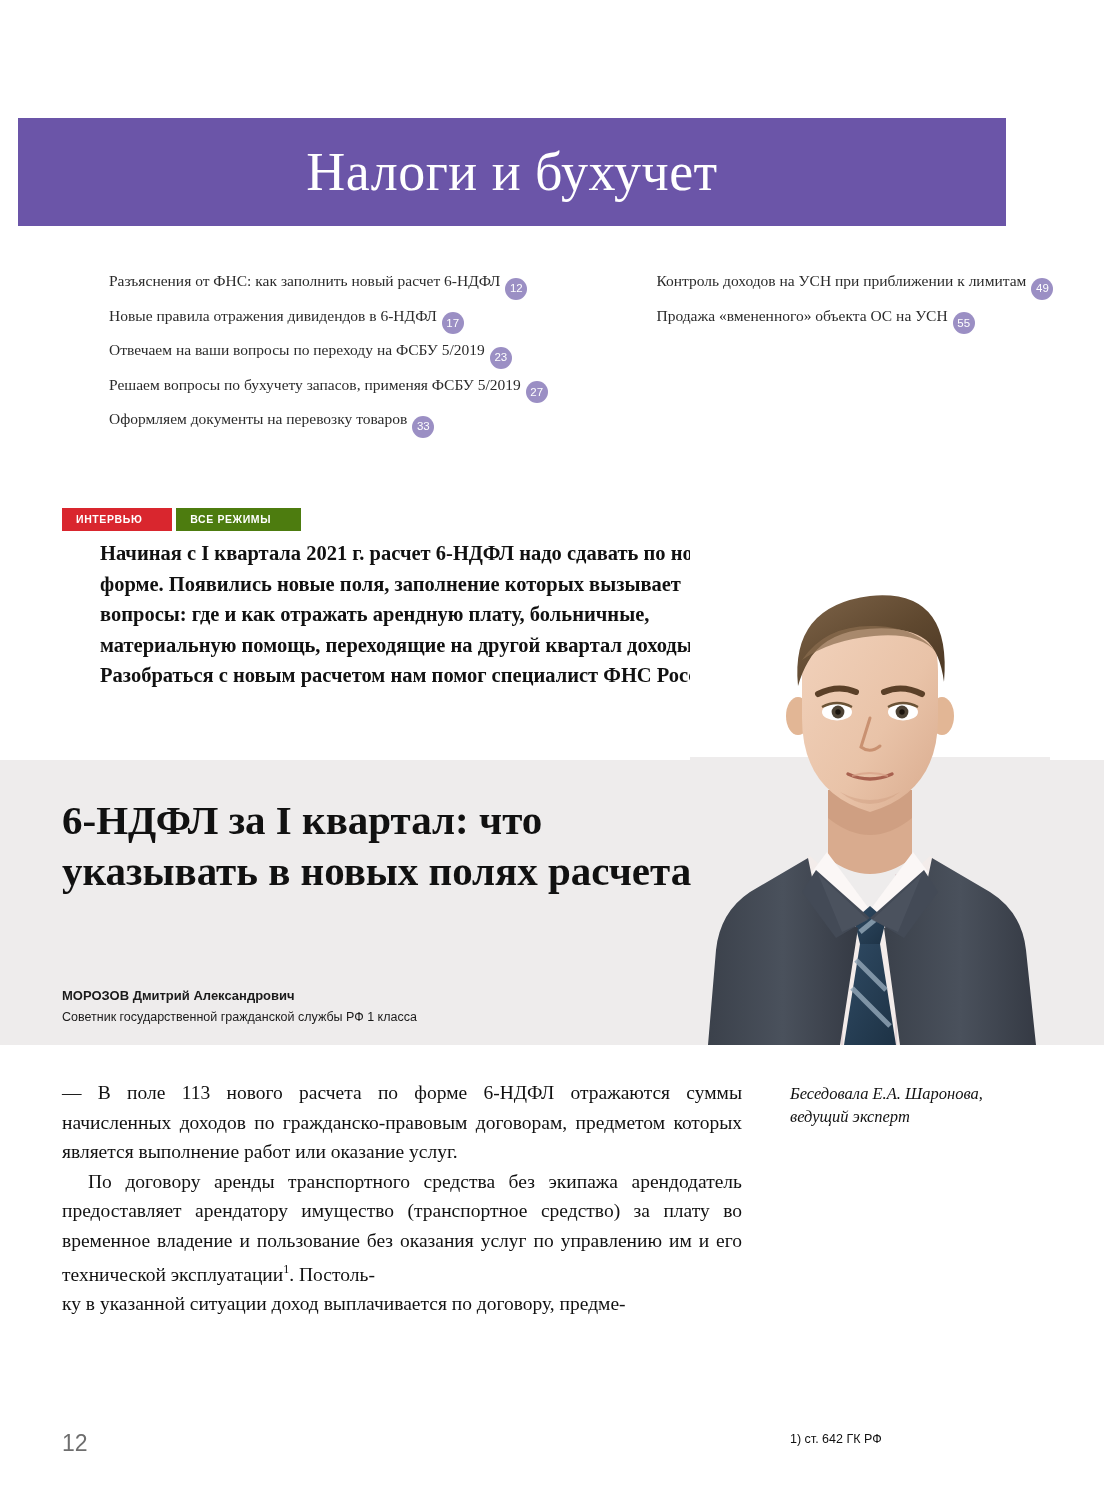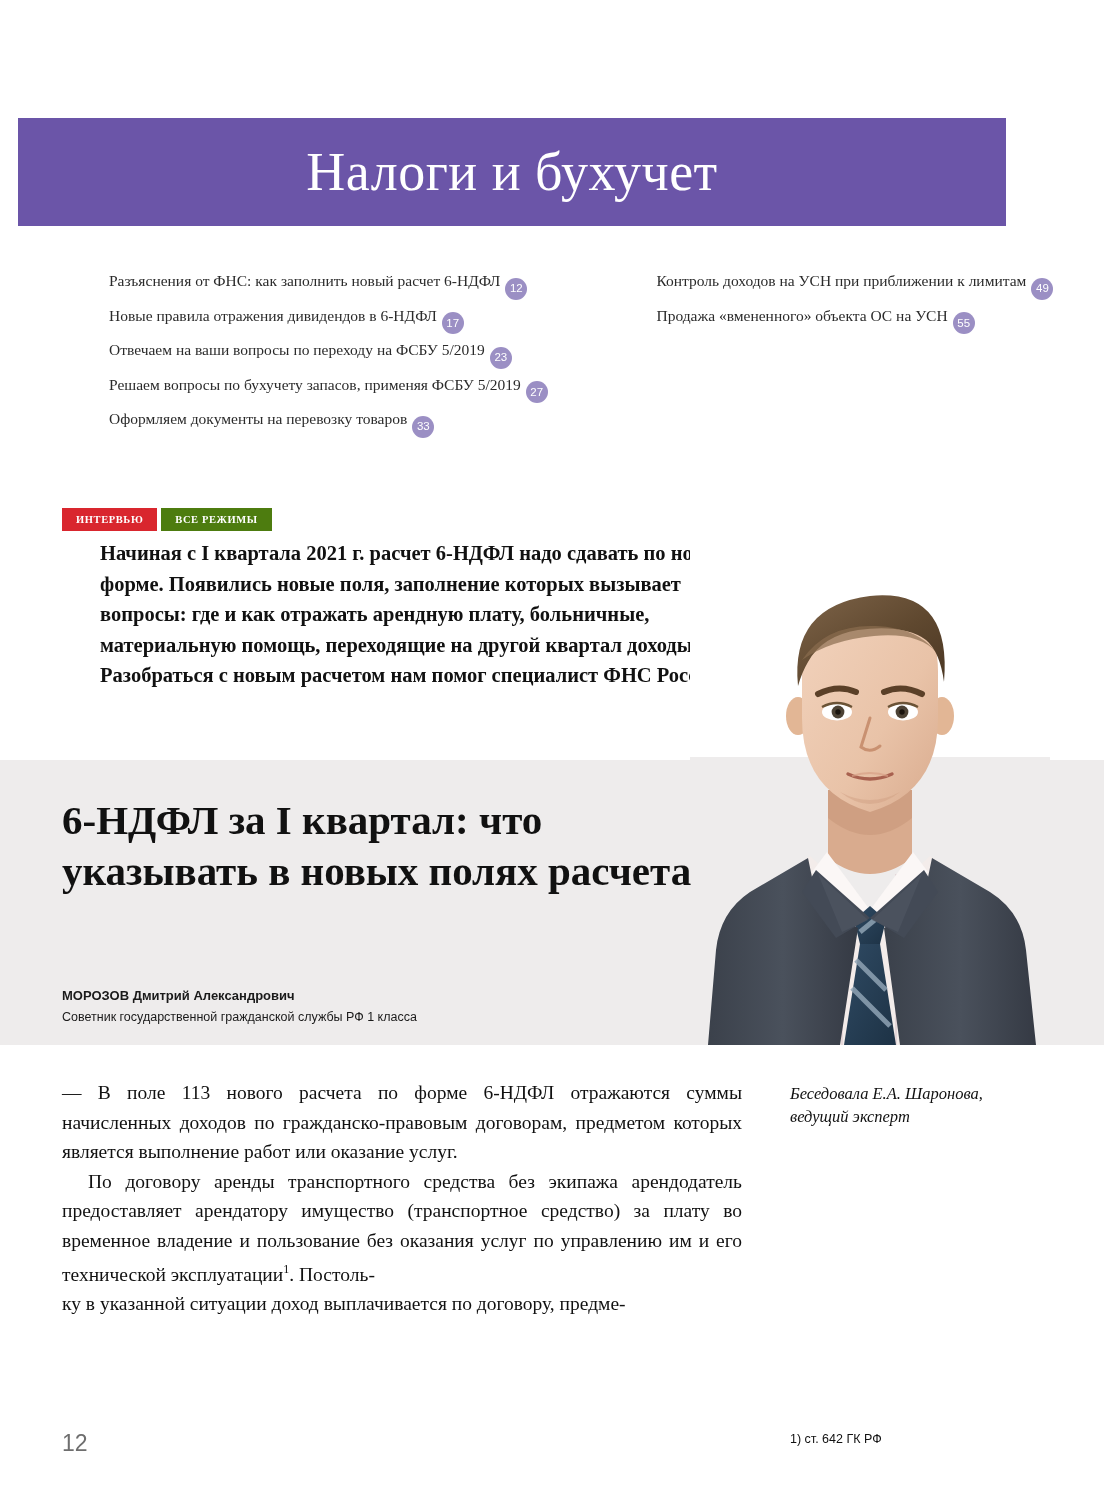--- a/index.html
+++ b/index.html
@@ -82,26 +82,26 @@
 
   
   .tags {
     position: absolute;
     left: 62px;
     top: 508px;
     display: flex;
     gap: 4px;
   }
   .tag {
-    font-family: Liberation Serif, serif;
+    font-family: Liberation Sans, sans-serif;
     font-size: 10.5px;
     font-weight: bold;
     letter-spacing: 0.6px;
     color: #ffffff;
-    padding: 5px 14px 5px 14px;
+    padding: 5px 30px 5px 14px;
     line-height: 13px;
   }
   .tag.red { background: #d9262e; }
   .tag.violet { background: #4d7c0f; }
 
   
   .lead {
     position: absolute;
     left: 62px;
     top: 538px;

